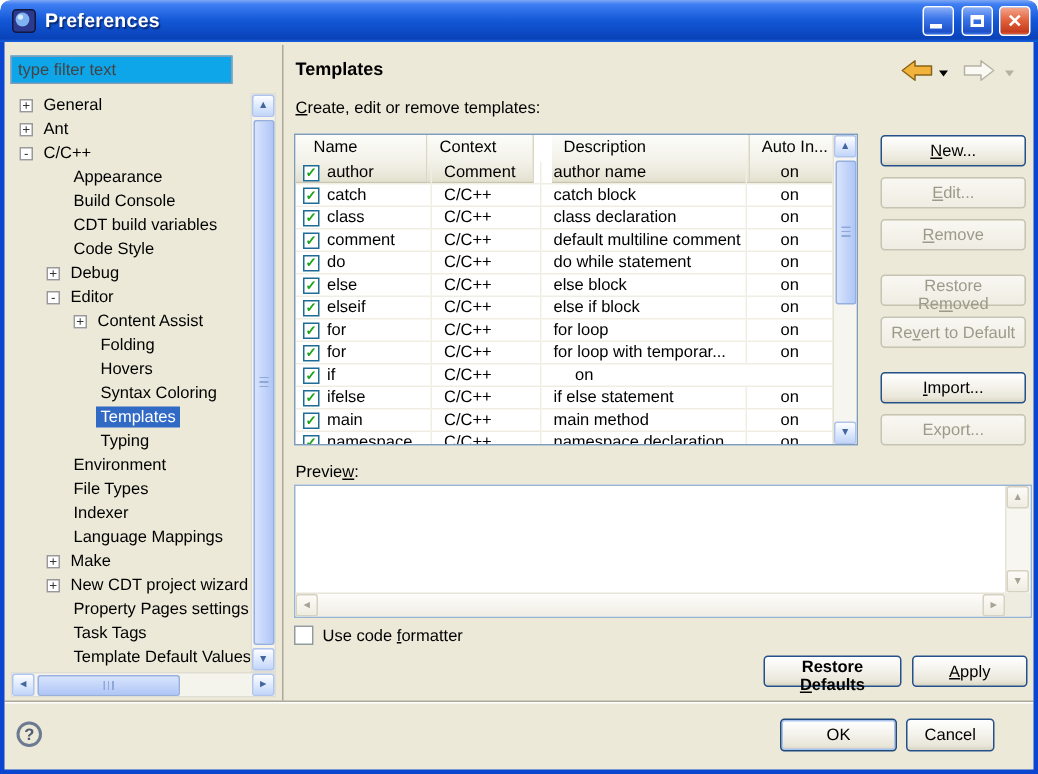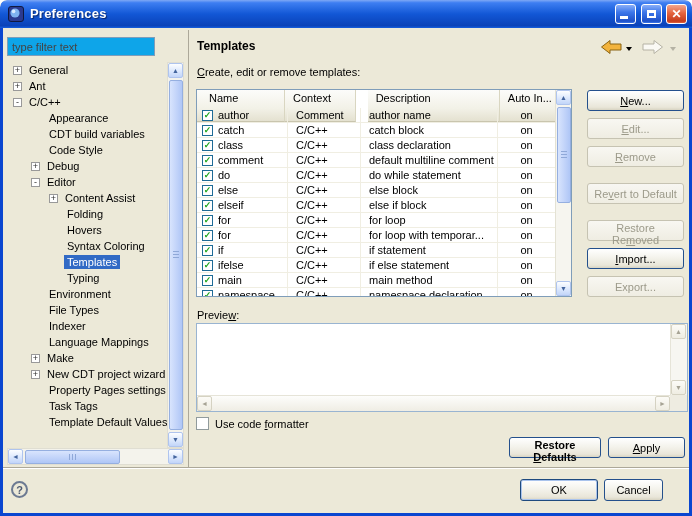--- a/index.html
+++ b/index.html
@@ -147,20 +147,24 @@
       <div class="tree-row" style="padding-left: 6px;">
         <span class="expander">-</span>
         <span class="tree-label">C/C++</span>
       </div>
       <div class="tree-row" style="padding-left: 24px;">
         <span class="expander-spacer"></span>
         <span class="tree-label">Appearance</span>
       </div>
       <div class="tree-row" style="padding-left: 24px;">
         <span class="expander-spacer"></span>
+        <span class="tree-label">Build Console</span>
+      </div>
+      <div class="tree-row" style="padding-left: 24px;">
+        <span class="expander-spacer"></span>
         <span class="tree-label">CDT build variables</span>
       </div>
       <div class="tree-row" style="padding-left: 24px;">
         <span class="expander-spacer"></span>
         <span class="tree-label">Code Style</span>
       </div>
       <div class="tree-row" style="padding-left: 24px;">
         <span class="expander">+</span>
         <span class="tree-label">Debug</span>
       </div>
@@ -345,21 +349,20 @@
           <span class="tcell c1">C/C++</span>
           <span class="tcell c2">for loop with temporar...</span>
           <span class="tcell c3">on</span>
         </div>
         <div class="trow">
           <span class="tcell c0">
             <span class="rowcheck">✓</span>
             <span class="tname">if</span>
           </span>
           <span class="tcell c1">C/C++</span>
-          <span class="tcell c2">if statement</span>
           <span class="tcell c3">on</span>
         </div>
         <div class="trow">
           <span class="tcell c0">
             <span class="rowcheck">✓</span>
             <span class="tname">ifelse</span>
           </span>
           <span class="tcell c1">C/C++</span>
           <span class="tcell c2">if else statement</span>
           <span class="tcell c3">on</span>
@@ -387,22 +390,22 @@
       <span class="sar" style="left:0;top:0;">▲</span>
       <span class="vthumb" style="left:1px;width:14px;top:17px;height:96px;"></span>
       <span class="sar" style="left:0;bottom:0;">▼</span>
     </div>
   </div>
 
   <div class="side-btns">
       <button class="xp-btn side-btn"><u>N</u>ew...</button>
       <button class="xp-btn side-btn disabled"><u>E</u>dit...</button>
       <button class="xp-btn side-btn disabled gap"><u>R</u>emove</button>
+      <button class="xp-btn side-btn disabled">Restore Re<u>m</u>oved</button>
       <button class="xp-btn side-btn disabled gap">Re<u>v</u>ert to Default</button>
-      <button class="xp-btn side-btn disabled">Restore Re<u>m</u>oved</button>
       <button class="xp-btn side-btn"><u>I</u>mport...</button>
       <button class="xp-btn side-btn disabled">Export...</button>
     </div>
 
   <div class="preview-label">Previe<u>w</u>:</div>
   <div class="preview-box">
     <div class="preview-text"></div>
     <div class="pv-vscroll">
       <span class="sar pale" style="left:0;top:0;">▲</span>
       <span class="sar pale" style="left:0;bottom:0;">▼</span>

